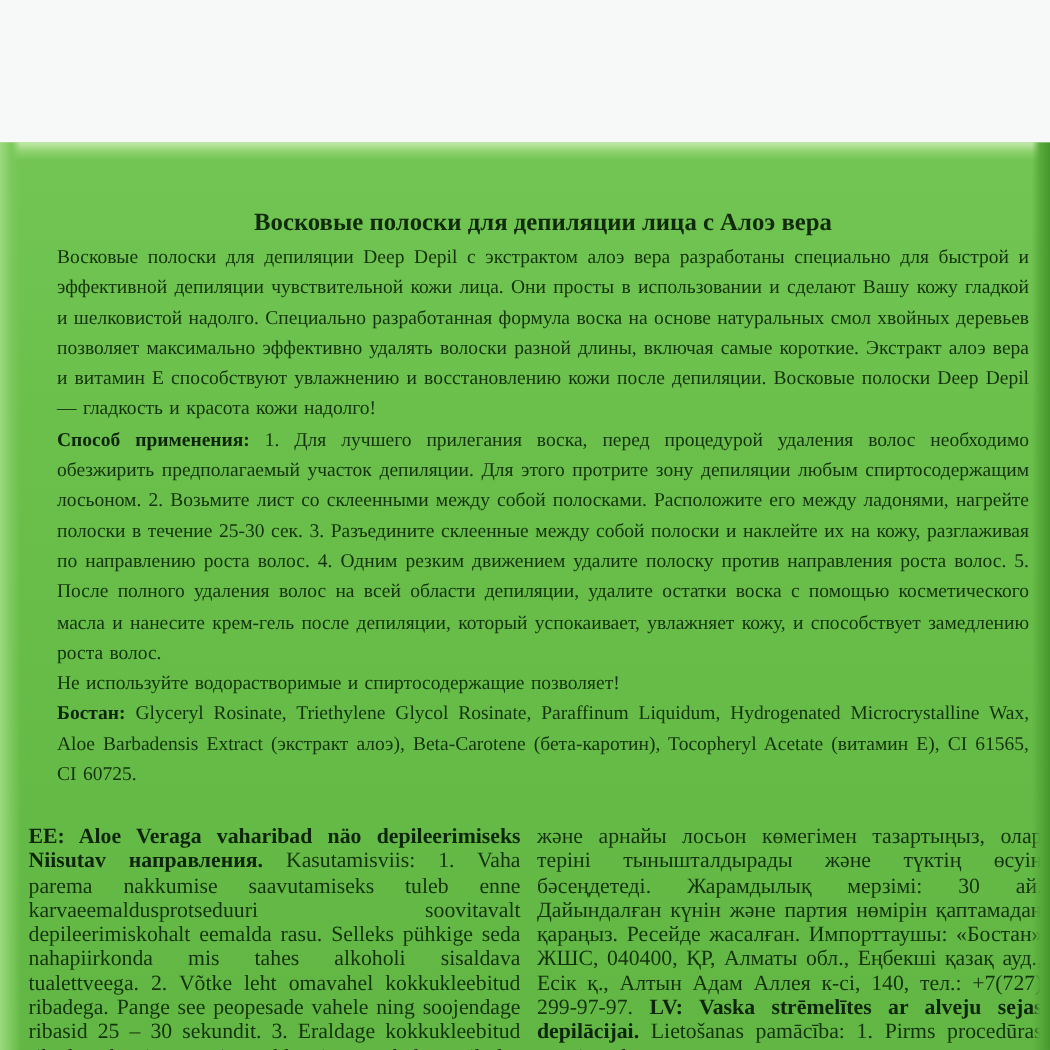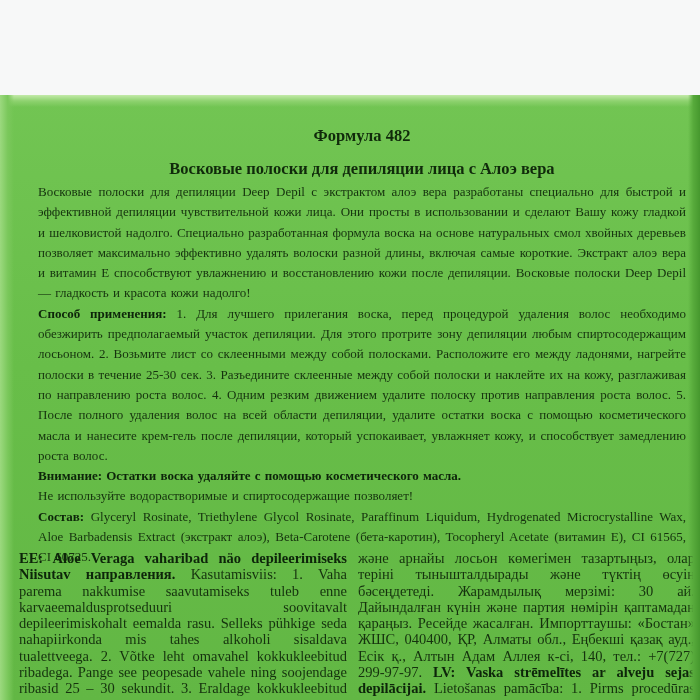--- a/index.html
+++ b/index.html
@@ -74,31 +74,29 @@
 </style>
 </head>
 <body>
 
 <div class="canvas">
   <div class="package">
     <div class="edge-top"></div>
     <div class="edge-left"></div>
 
     <div class="label-main">
-      <h1 class="ttl">Формула 482</h1>
       <h2 class="ttl sub">Восковые полоски для депиляции лица с Алоэ вера</h2>
 
       <p>Восковые полоски для депиляции Deep Depil с экстрактом алоэ вера разработаны специально для быстрой и эффективной депиляции чувствительной кожи лица. Они просты в использовании и сделают Вашу кожу гладкой и шелковистой надолго. Специально разработанная формула воска на основе натуральных смол хвойных деревьев позволяет максимально эффективно удалять волоски разной длины, включая самые короткие. Экстракт алоэ вера и витамин Е способствуют увлажнению и восстановлению кожи после депиляции. Восковые полоски Deep Depil — гладкость и красота кожи надолго!</p>
 
       <p><b>Способ применения:</b> <span>1. Для лучшего прилегания воска, перед процедурой удаления волос необходимо обезжирить предполагаемый участок депиляции. Для этого протрите зону депиляции любым спиртосодержащим лосьоном. 2. Возьмите лист со склеенными между собой полосками. Расположите его между ладонями, нагрейте полоски в течение 25-30 сек. 3. Разъедините склеенные между собой полоски и наклейте их на кожу, разглаживая по направлению роста волос. 4. Одним резким движением удалите полоску против направления роста волос. 5. После полного удаления волос на всей области депиляции, удалите остатки воска с помощью косметического масла и нанесите крем-гель после депиляции, который успокаивает, увлажняет кожу, и способствует замедлению роста волос.</span></p>
 
-      <p class="bold-line">Внимание: Остатки воска удаляйте с помощью косметического масла.</p>
       <p>Не используйте водорастворимые и спиртосодержащие позволяет!</p>
 
-      <p><b>Состав:</b> <span>Glyceryl Rosinate, Triethylene Glycol Rosinate, Paraffinum Liquidum, Hydrogenated Microcrystalline Wax, Aloe Barbadensis Extract (экстракт алоэ), Beta-Carotene (бета-каротин), Tocopheryl Acetate (витамин E), CI 61565, CI 60725.</span></p>
+      <p><b>Бостан:</b> <span>Glyceryl Rosinate, Triethylene Glycol Rosinate, Paraffinum Liquidum, Hydrogenated Microcrystalline Wax, Aloe Barbadensis Extract (экстракт алоэ), Beta-Carotene (бета-каротин), Tocopheryl Acetate (витамин E), CI 61565, CI 60725.</span></p>
     </div>
 
     <div class="cols">
       <div class="col col-left">
         <b>EE: Aloe Veraga vaharibad näo depileerimiseks Niisutav направления.</b>
         <span>Kasutamisviis: 1. Vaha parema nakkumise saavutamiseks tuleb enne karvaeemaldusprotseduuri soovitavalt depileerimiskohalt eemalda rasu. Selleks pühkige seda nahapiirkonda mis tahes alkoholi sisaldava tualettveega. 2. Võtke leht omavahel kokkukleebitud ribadega. Pange see peopesade vahele ning soojendage ribasid 25 – 30 sekundit. 3. Eraldage kokkukleebitud ribad üksteisest</span>
         <span>ning kleepige nahale, siludes karvakasvu suunas.</span>
       </div>
       <div class="col col-right">
         <span>және арнайы лосьон көмегімен тазартыңыз, олар теріні тынышталдырады және түктің өсуін бәсеңдетеді. Жарамдылық мерзімі: 30 ай. Дайындалған күнін және партия нөмірін қаптамадан қараңыз. Ресейде жасалған. Импорттаушы: «Бостан» ЖШС, 040400, ҚР, Алматы обл., Еңбекші қазақ ауд., Есік қ., Алтын Адам Аллея к-сі, 140, тел.: +7(727) 299-97-97.</span>

